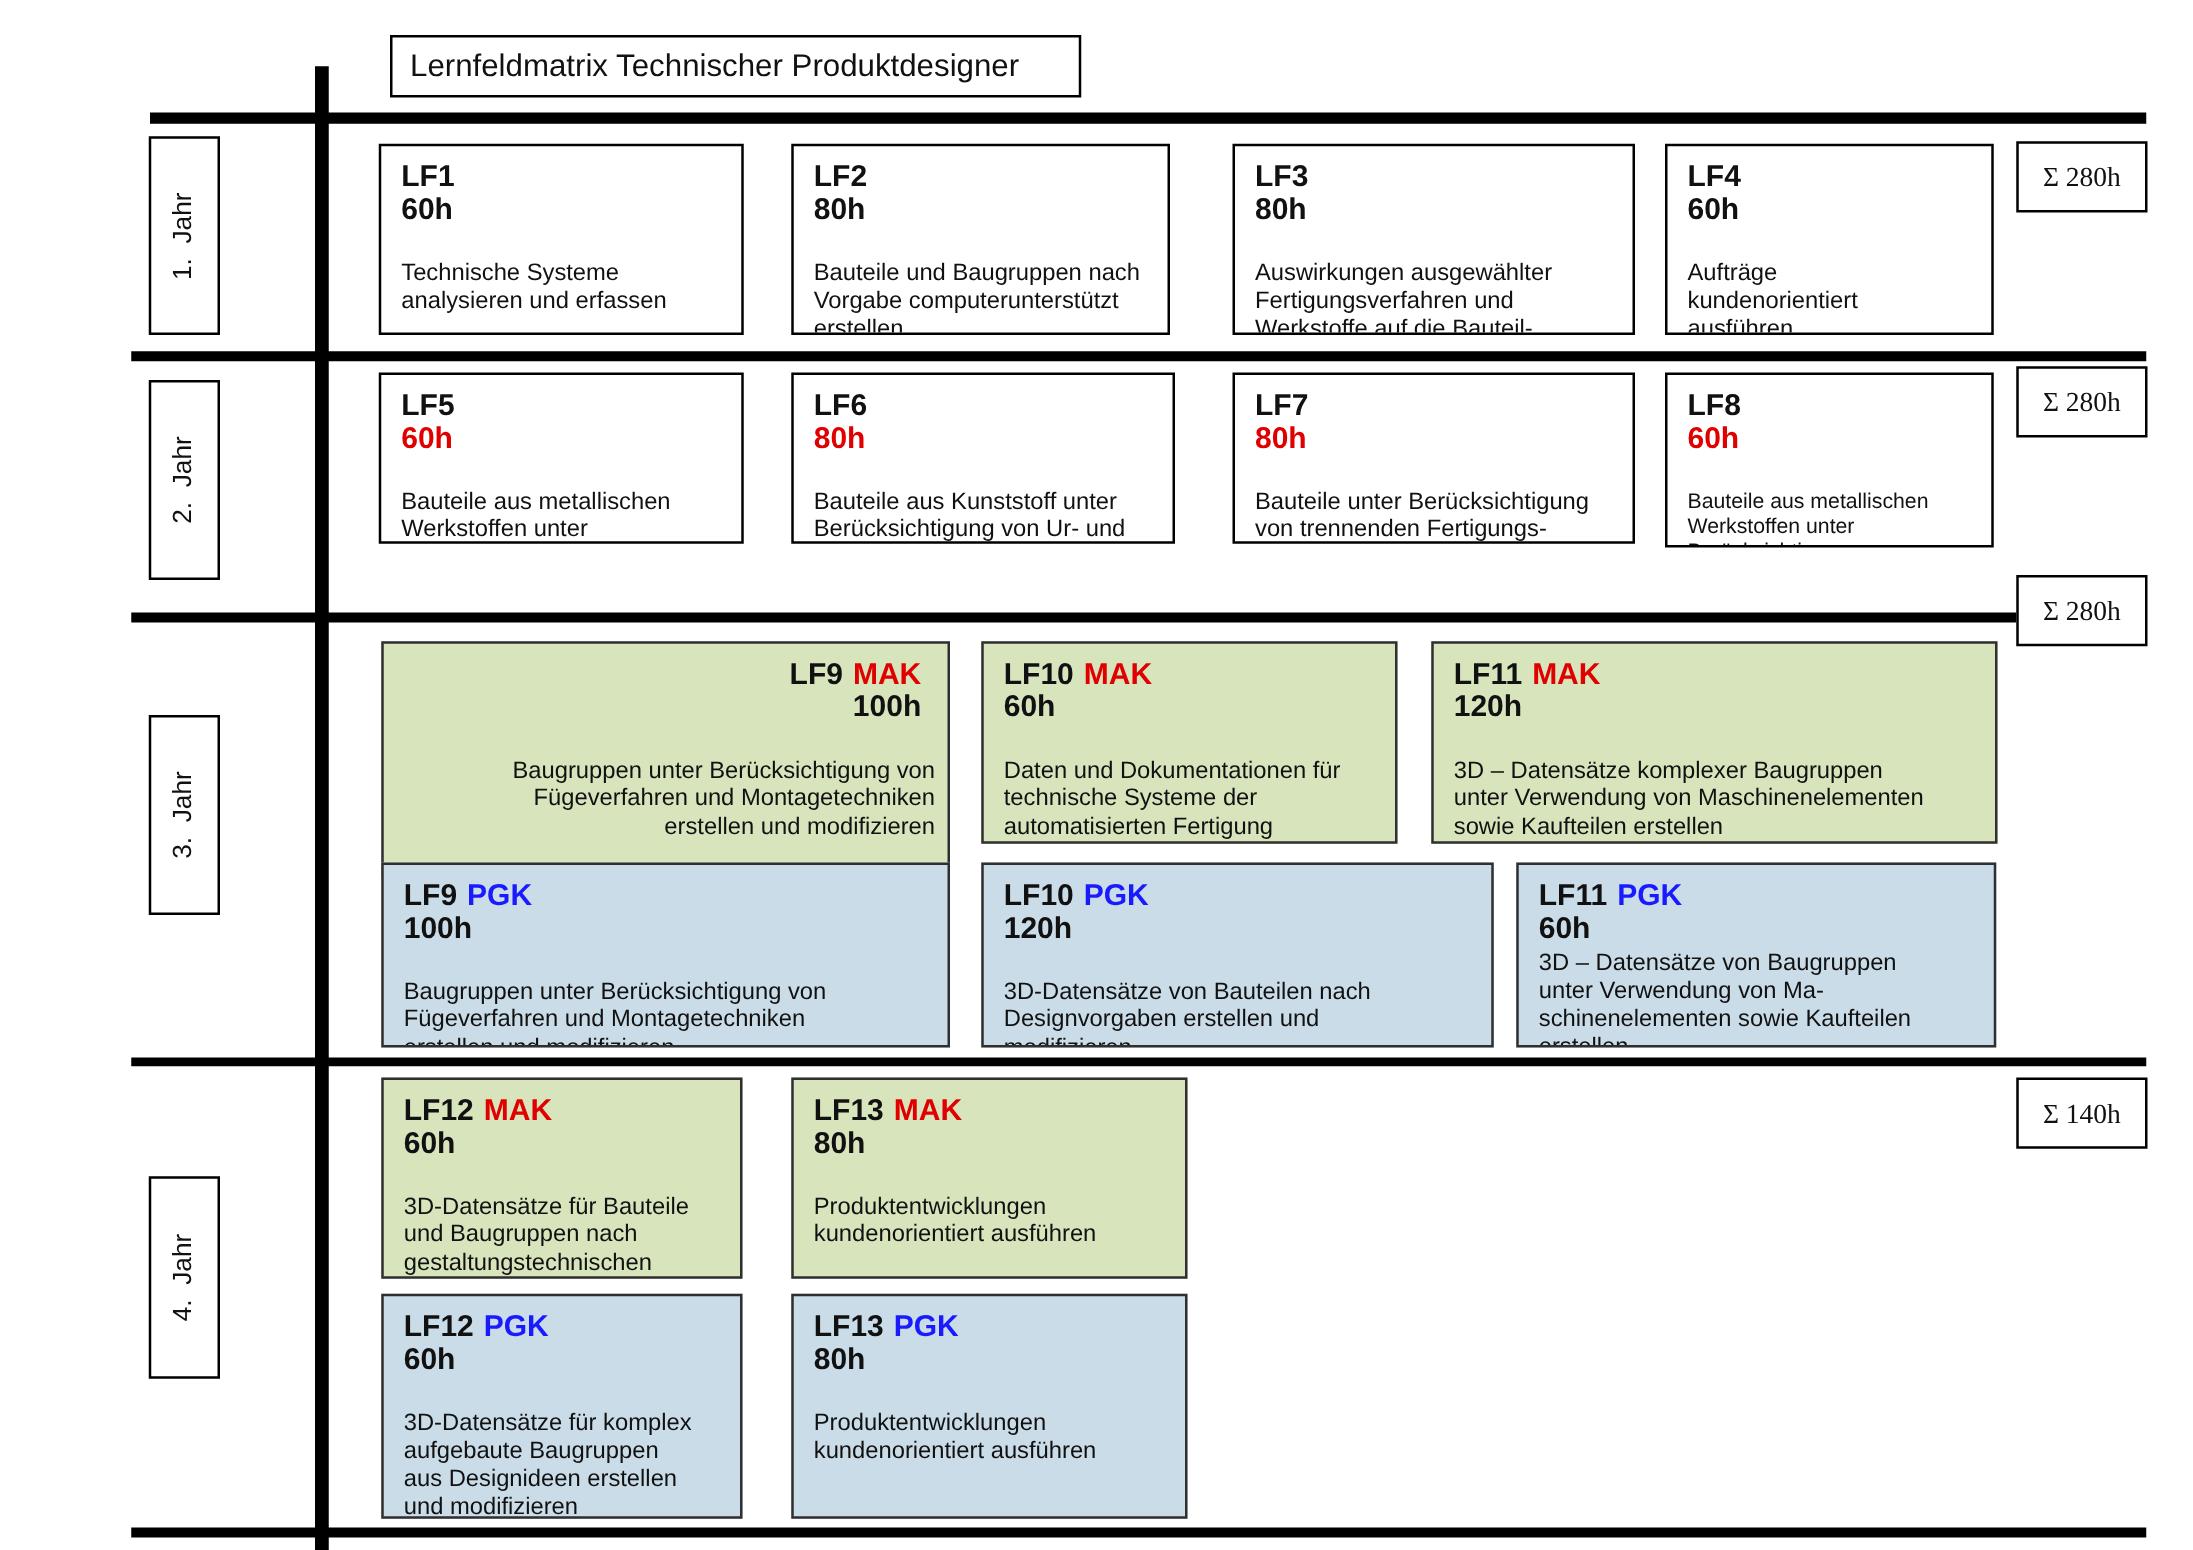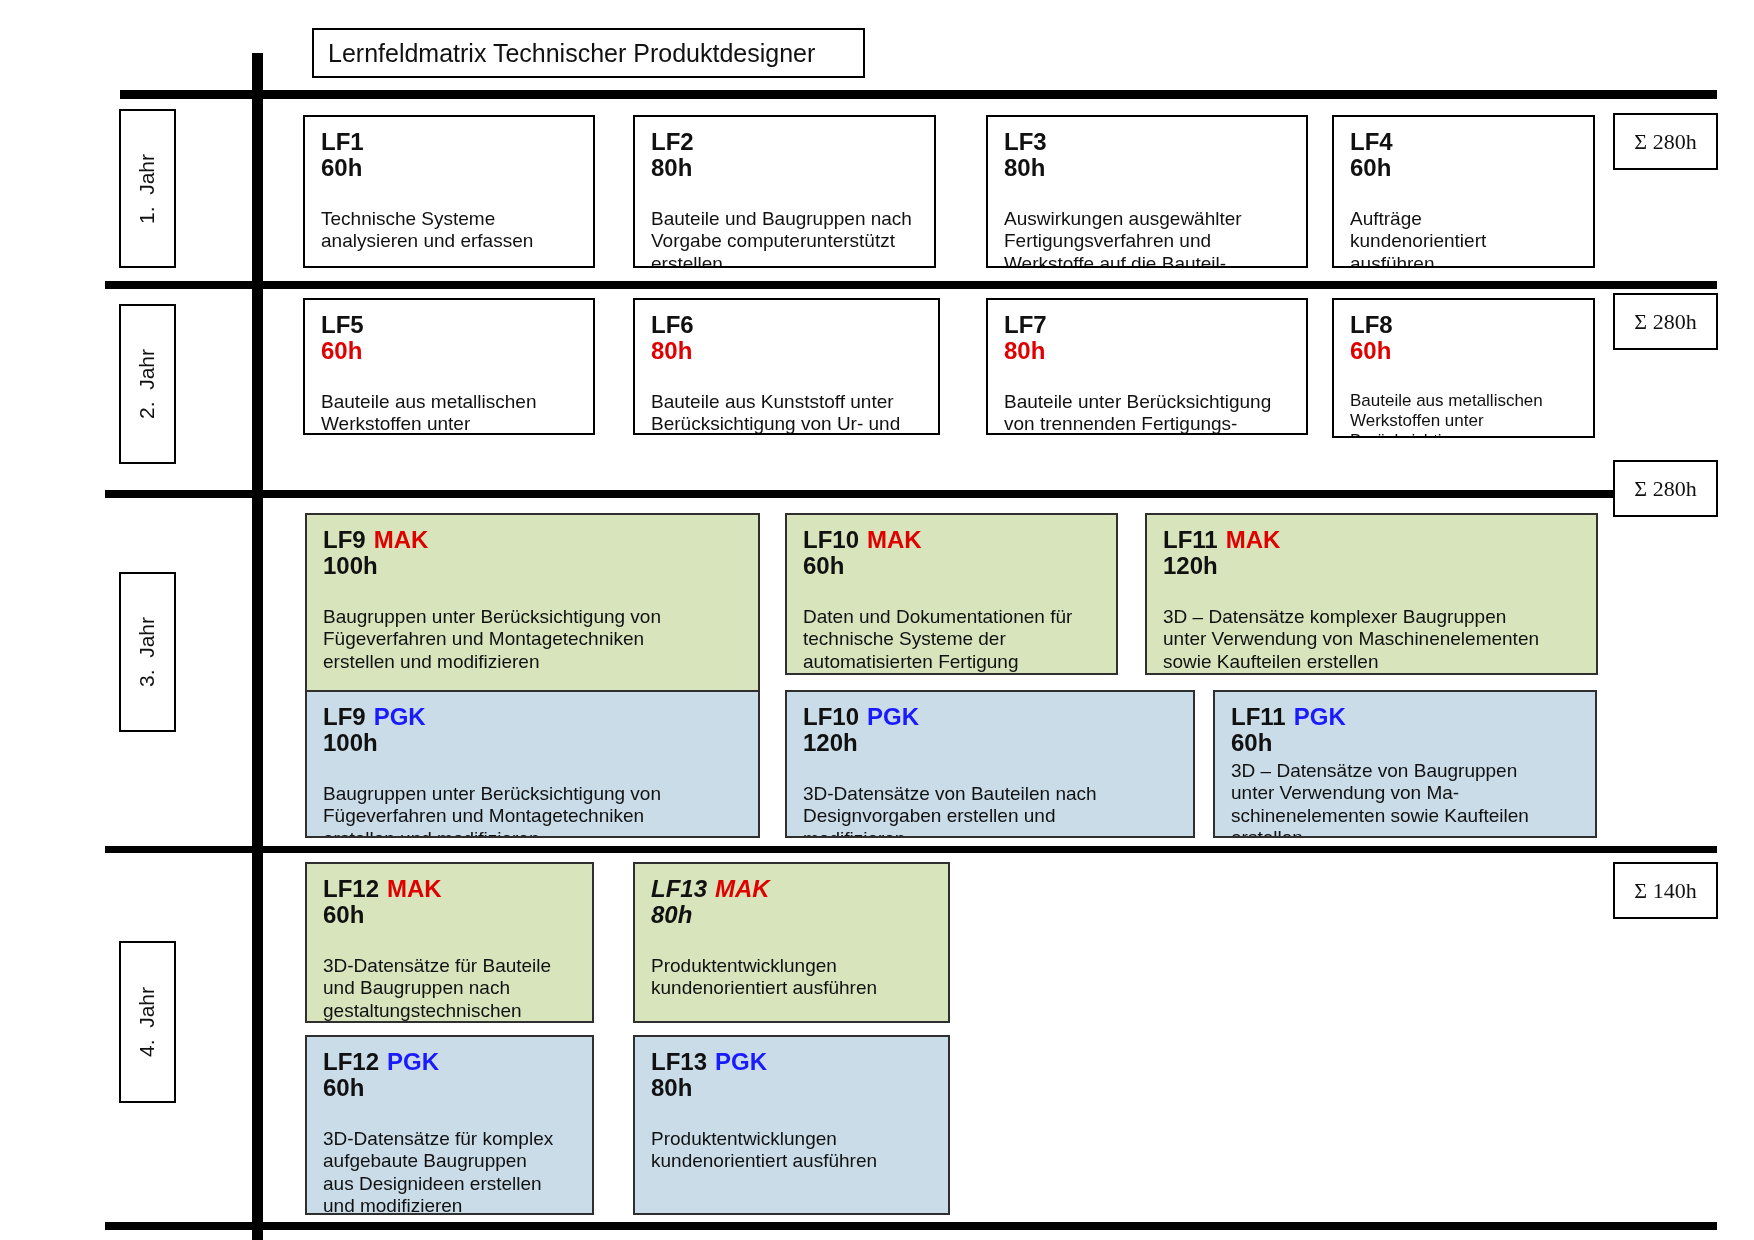--- a/index.html
+++ b/index.html
@@ -56,39 +56,39 @@
   #b-lf8 .body{font-size:17px;}
   
   #b-lf1 {left:303px;top:115px;width:292px;height:153px;}
   #b-lf2 {left:633px;top:115px;width:303px;height:153px;}
   #b-lf3 {left:986px;top:115px;width:322px;height:153px;}
   #b-lf4 {left:1332px;top:115px;width:263px;height:153px;}
   #b-lf5 {left:303px;top:298px;width:292px;height:137px;}
   #b-lf6 {left:633px;top:298px;width:307px;height:137px;}
   #b-lf7 {left:986px;top:298px;width:322px;height:137px;}
   #b-lf8 {left:1332px;top:298px;width:263px;height:140px;}
-  #b-lf9m {left:305px;top:513px;width:455px;height:189px;}
+  #b-lf9m {left:305px;top:513px;width:455px;height:189px;text-align:right;}
   #b-lf10m{left:785px;top:513px;width:333px;height:162px;}
   #b-lf11m{left:1145px;top:513px;width:453px;height:162px;}
   #b-lf9p {left:305px;top:690px;width:455px;height:148px;}
   #b-lf10p{left:785px;top:690px;width:410px;height:148px;}
   #b-lf11p{left:1213px;top:690px;width:384px;height:148px;}
   #b-lf12m{left:305px;top:862px;width:289px;height:161px;}
   #b-lf13m{left:633px;top:862px;width:317px;height:161px;}
   #b-lf12p{left:305px;top:1035px;width:289px;height:180px;}
   #b-lf13p{left:633px;top:1035px;width:317px;height:180px;}
   
   #b-lf1 .hdr{padding-right:17px;} #b-lf2 .hdr{padding-right:29px;}
   #b-lf3 .hdr{padding-right:39px;} #b-lf4 .hdr{padding-right:95px;}
   #b-lf5 .hdr{padding-right:26px;} #b-lf6 .hdr{padding-right:44px;}
   #b-lf7 .hdr{padding-right:50px;} #b-lf8 .hdr{padding-right:50px;}
   #b-lf9m .hdr{padding-right:21px;} #b-lf10m .hdr{}
   #b-lf11m .hdr{padding-right:24px;} #b-lf9p .hdr{padding-right:21px;}
   #b-lf10p .hdr{padding-right:50px;} #b-lf11p .hdr{padding-right:40px;}
-  #b-lf12m .hdr{padding-right:50px;} #b-lf13m .hdr{padding-right:43px;font-style:italic;}
+  #b-lf12m .hdr{padding-right:50px;} #b-lf13m .hdr{padding-right:43px;}
   #b-lf12p .hdr{padding-right:90px;} #b-lf13p .hdr{padding-right:43px;}
 </style>
 </head>
 <body>
 
 <div id="stage">
 
   <div class="hline" id="h0"></div>
   <div class="hline" id="h1"></div>
   <div class="hline" id="h2"></div>

